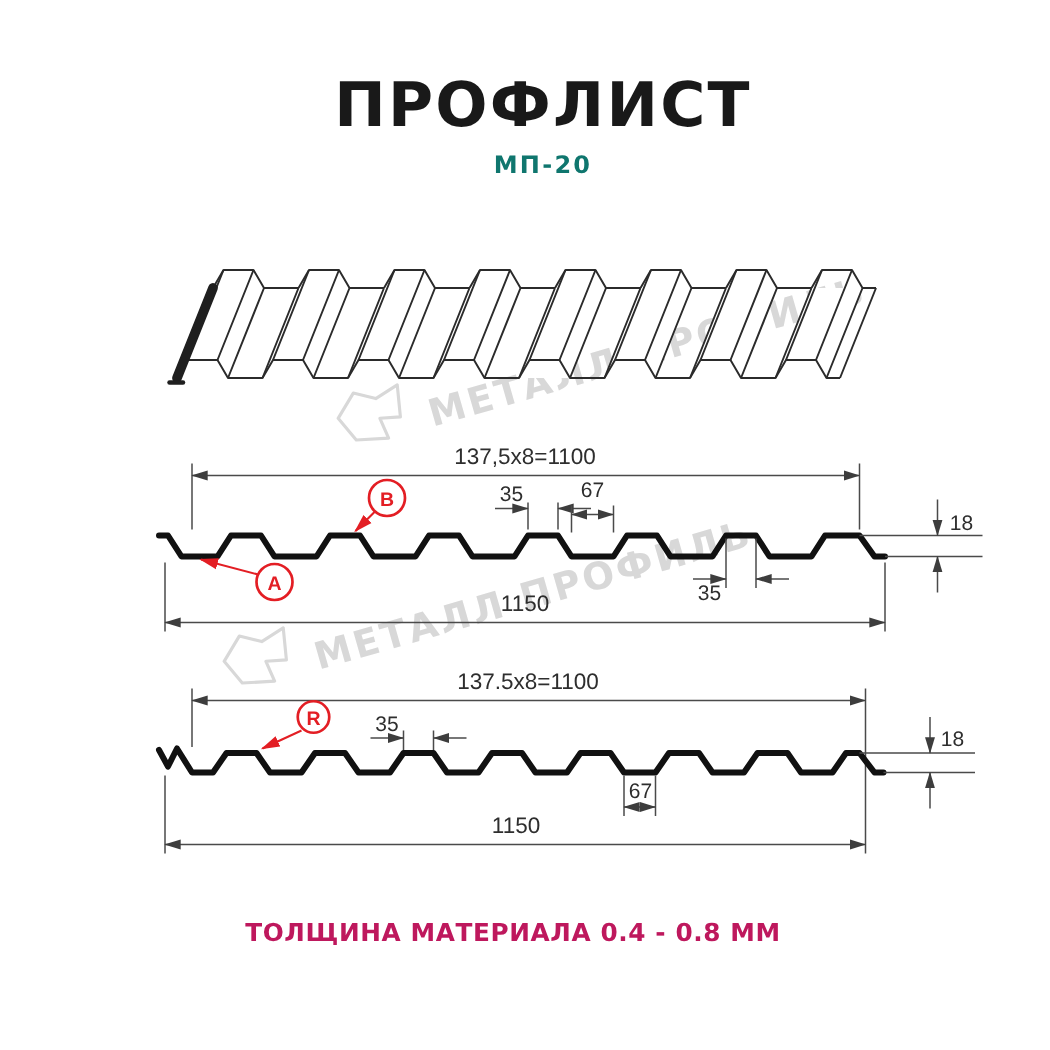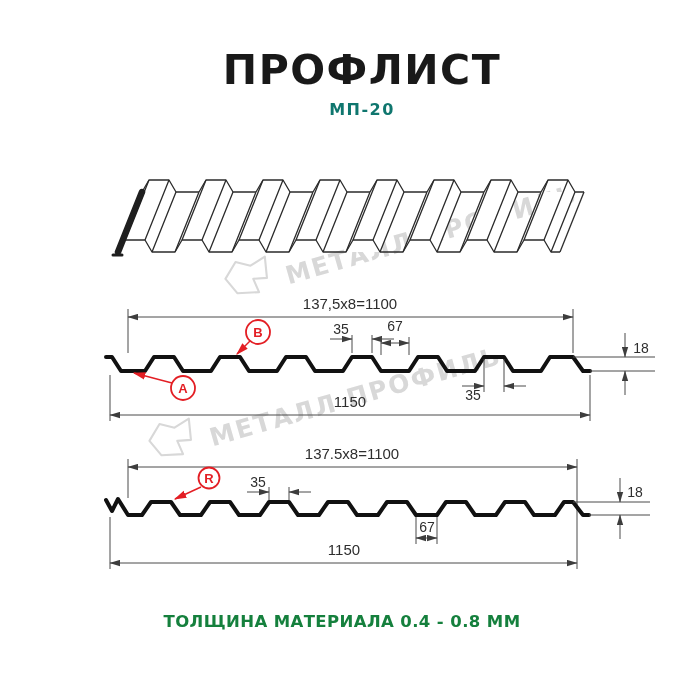--- a/index.html
+++ b/index.html
@@ -5,21 +5,21 @@
   html,body{margin:0;padding:0;background:#fff;}
   .canvas{position:relative;width:700px;height:700px;background:#ffffff;overflow:hidden;
           font-family:"Liberation Sans",sans-serif;}
   .header{position:absolute;top:50px;left:0;width:700px;text-align:center;margin-left:12px;}
   .title{font-family:"DejaVu Sans",sans-serif;font-size:41px;font-weight:700;
          letter-spacing:1.5px;color:#191919;line-height:1;}
   .subtitle{margin-top:9px;font-family:"DejaVu Sans",sans-serif;font-size:16px;
             font-weight:700;letter-spacing:1.5px;color:#0f766e;}
   .footer{position:absolute;top:612px;left:0;width:684px;text-align:center;
           font-family:"DejaVu Sans",sans-serif;font-size:16.5px;font-weight:700;
-          letter-spacing:.4px;color:#15803d;}
+          letter-spacing:.4px;color:#be185d;}
   .wm{position:absolute;display:flex;align-items:flex-end;gap:10px;z-index:0;
       transform:rotate(-16deg);transform-origin:left bottom;pointer-events:none;}
   .wm-text{font-family:"DejaVu Sans",sans-serif;font-weight:700;font-size:25px;
            letter-spacing:2px;color:#d8d8d8;white-space:nowrap;line-height:1;}
   .layer{position:absolute;z-index:1;}
   svg text{font-family:"Liberation Sans",sans-serif;font-size:14px;fill:#2e2e2e;}
   svg text.dimbig{font-size:15px;}
   svg text.redletter{font-size:13px;font-weight:700;fill:#e31e24;}
   .thickline{stroke:#111;stroke-width:4;fill:none;stroke-linejoin:round;stroke-linecap:round;}
   .dim{stroke:#4a4a4a;stroke-width:1;fill:none;}

